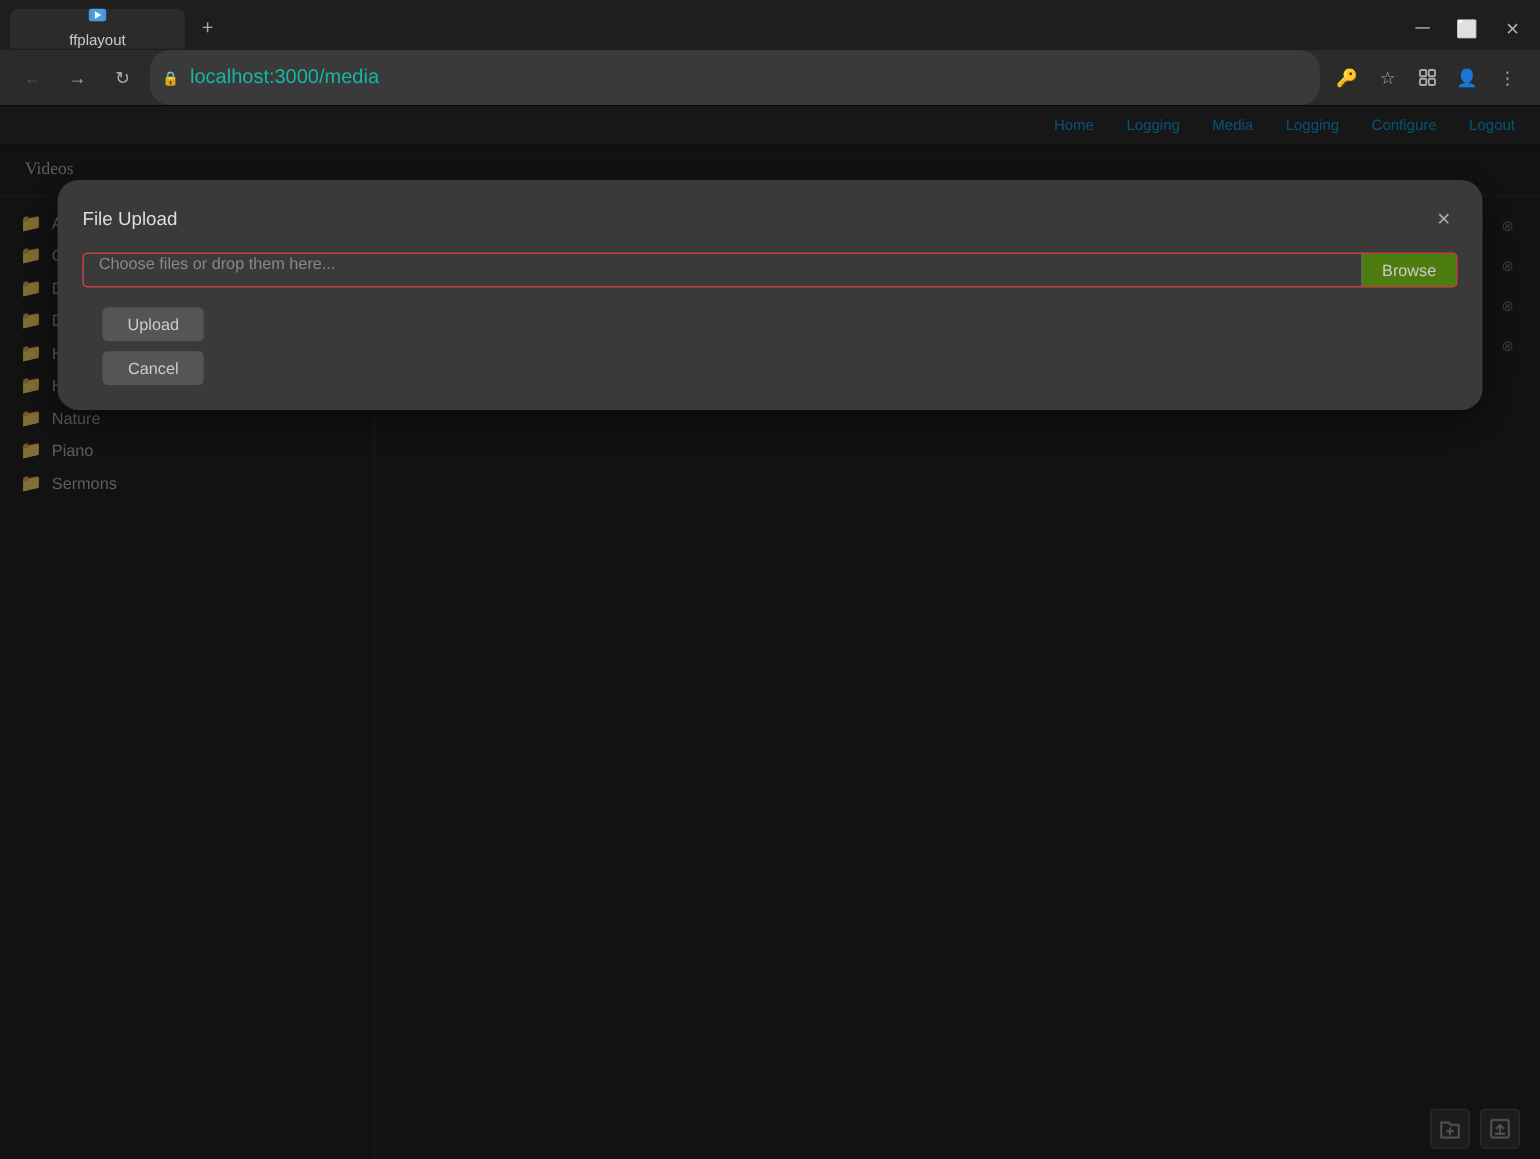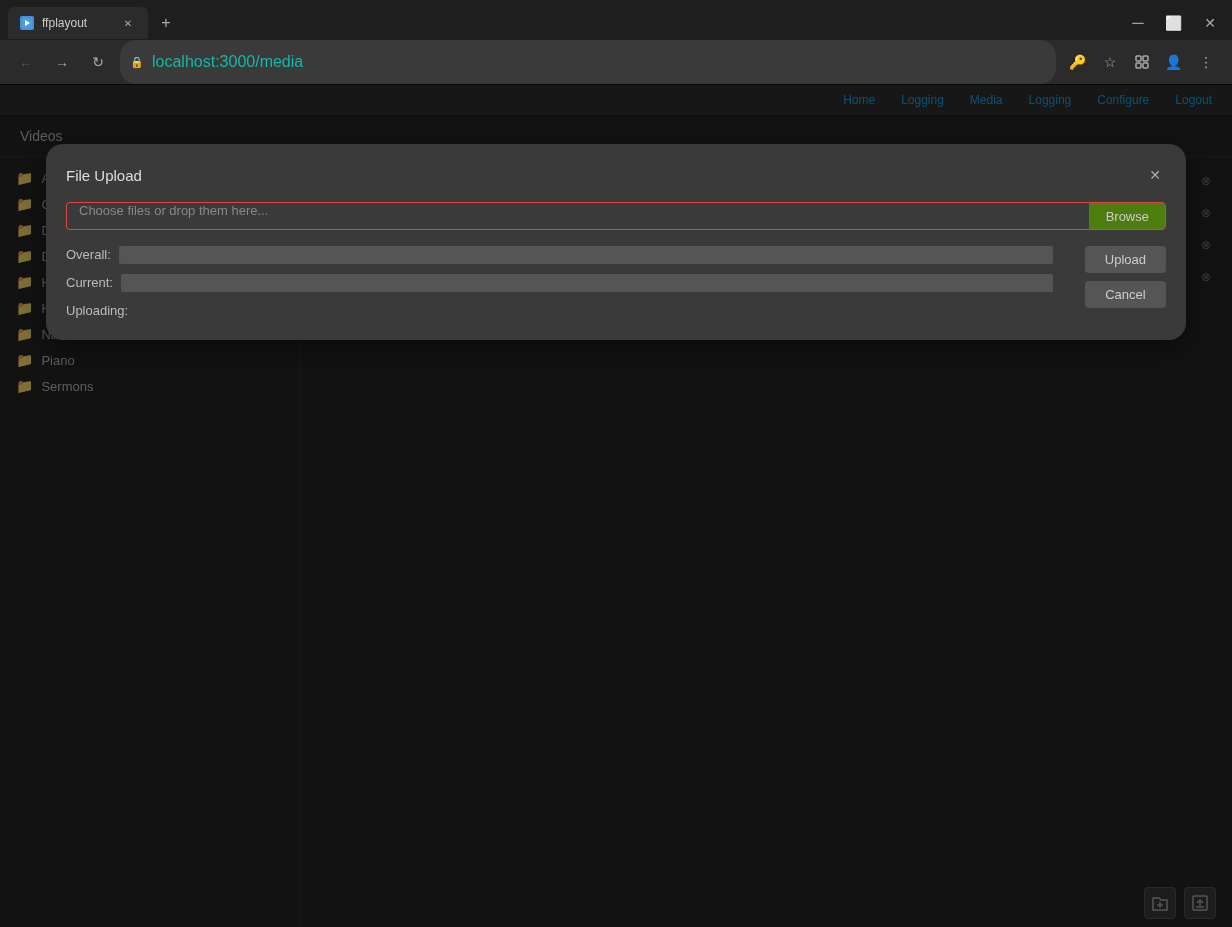--- a/index.html
+++ b/index.html
@@ -30,20 +30,21 @@
       align-items: center;
       background: #2b2b2b;
       border-radius: 6px 6px 0 0;
       padding: 0 12px;
       height: 32px;
       min-width: 140px;
       font-size: 12px;
       color: #ccc;
       gap: 8px;
       position: relative;
+      flex-direction: column;
     }
     .tab-favicon {
       width: 14px;
       height: 14px;
       background: #4a90d9;
       border-radius: 2px;
       display: flex;
       align-items: center;
       justify-content: center;
       font-size: 8px;
@@ -161,20 +162,21 @@
       display: flex;
       flex-direction: column;
       padding: 0;
     }
 
     .section-header {
       padding: 12px 20px;
       font-size: 14px;
       color: #bbb;
       border-bottom: 1px solid #333;
+      font-family: Liberation Serif, serif;
     }
 
     .media-layout {
       display: flex;
       flex: 1;
       overflow: hidden;
     }
 
     
     .folder-panel {
@@ -574,37 +576,20 @@
       <span class="modal-title">File Upload</span>
       <div class="modal-close">✕</div>
     </div>
 
     <div class="file-drop-area">
       <span class="file-drop-text">Choose files or drop them here...</span>
       <button class="browse-btn">Browse</button>
     </div>
 
     <div class="progress-section">
-      <div style="flex:1;">
-        <div style="display:flex;align-items:center;gap:8px;margin-bottom:10px;">
-          <span class="progress-label">Overall:</span>
-          <div class="progress-bar-track" style="flex:1;">
-            <div class="progress-bar-fill"></div>
-          </div>
-        </div>
-        <div style="display:flex;align-items:center;gap:8px;margin-bottom:10px;">
-          <span class="progress-label">Current:</span>
-          <div class="progress-bar-track" style="flex:1;">
-            <div class="progress-bar-fill"></div>
-          </div>
-        </div>
-        <div style="display:flex;align-items:center;gap:8px;">
-          <span class="progress-label">Uploading:</span>
-        </div>
-      </div>
       <div class="upload-actions">
         <button class="action-btn upload-btn">Upload</button>
         <button class="action-btn cancel-btn">Cancel</button>
       </div>
     </div>
   </div>
 </div>
 
 <div class="bottom-toolbar">
   <div class="bottom-btn">

